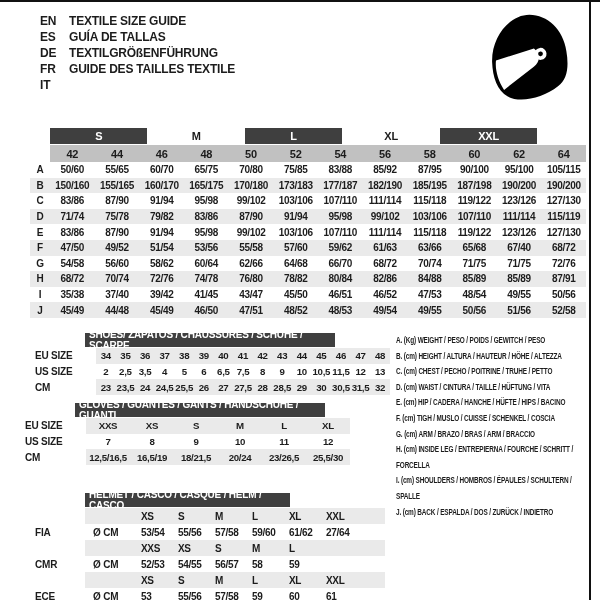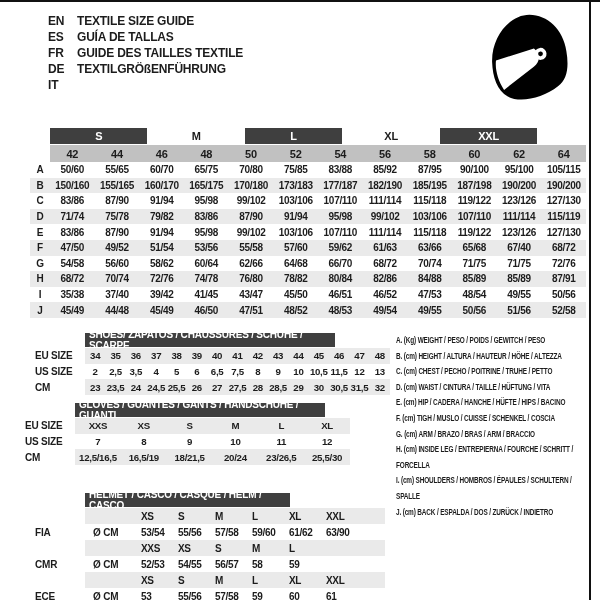--- a/index.html
+++ b/index.html
@@ -6,21 +6,21 @@
   body{
     width:600px;height:600px;position:relative;background:#fff;
     font-family:"Liberation Sans",sans-serif;color:#1c1c1c;
     letter-spacing:-0.2px;overflow:hidden;
   }
   .abs{position:absolute;}
   .topline{left:0;top:0;width:600px;height:2px;background:var(--border,#111);}
   .rightline{left:589px;top:0;width:2px;height:600px;background:var(--border,#111);}
 
   
-  .langs{left:48px;top:13px;font-size:12px;font-weight:700;}
+  .langs{left:40px;top:13px;font-size:12px;font-weight:700;}
   .langrow{display:flex;height:16px;align-items:center;}
   .langcode{width:29px;}
 
   .helmet-ico{left:488px;top:12px;}
 
   
   .sizetbl{left:30px;top:126px;width:556px;font-weight:700;font-size:10px;}
   .grouprow{display:flex;height:19px;}
   .gspacer{width:20px;flex:none;}
   .gcell{display:flex;align-items:center;justify-content:center;}
@@ -34,21 +34,21 @@
   .drow.stripe{background:var(--stripe,#eaeaea);}
   .dlabel{width:20px;flex:none;text-align:center;}
   .dcell{flex:1;text-align:center;letter-spacing:-0.3px;}
 
   
   .subtbl{font-weight:700;font-size:10px;}
   .trow{display:flex;height:15.8px;align-items:center;}
   .tlabel{width:55px;flex:none;padding-left:5px;box-sizing:border-box;}
   .tbar{background:var(--dark,#3f3f3f);color:#fff;height:14.5px;display:flex;
         align-items:center;padding-left:4px;box-sizing:border-box;}
-  .tvals{flex:1;display:flex;align-items:center;height:100%;}
+  .tvals{flex:1;display:flex;align-items:center;height:100%;margin-left:11px;}
   .tvals.shaded{background:var(--stripe,#eaeaea);}
   .tcell{flex:1;text-align:center;font-size:9.7px;letter-spacing:-0.3px;}
 
   .hrow{display:flex;height:16px;align-items:center;}
   .hlabel{width:55px;flex:none;padding-left:5px;box-sizing:border-box;}
   .hwrap{display:flex;width:300px;height:100%;align-items:center;}
   .hwrap.shaded{background:var(--stripe,#eaeaea);}
   .hunit{width:48px;flex:none;padding-left:8px;box-sizing:border-box;}
   .hcell{width:37px;flex:none;padding-left:8px;box-sizing:border-box;letter-spacing:-0.3px;}
 
@@ -65,26 +65,26 @@
 <div class="abs langs">
   <div class="langrow">
     <span class="langcode">EN</span>
     <span class="langtext">TEXTILE SIZE GUIDE</span>
   </div>
   <div class="langrow">
     <span class="langcode">ES</span>
     <span class="langtext">GUÍA DE TALLAS</span>
   </div>
   <div class="langrow">
+    <span class="langcode">DE</span>
+    <span class="langtext">TEXTILGRÖßENFÜHRUNG</span>
+  </div>
+  <div class="langrow">
     <span class="langcode">FR</span>
     <span class="langtext">GUIDE DES TAILLES TEXTILE</span>
-  </div>
-  <div class="langrow">
-    <span class="langcode">DE</span>
-    <span class="langtext">TEXTILGRÖßENFÜHRUNG</span>
   </div>
   <div class="langrow">
     <span class="langcode">IT</span>
   </div>
 </div>
 
 <div class="abs helmet-ico">
   <svg width="84" height="94" viewBox="0 0 84 94">
     <g transform="rotate(-6 42 47)">
       <path d="M46 3 C64 5 78 21 79 43 C80 59 77 71 67 77 C51 87 28 90 16 82 C6 75 3 61 4 46 C6 21 26 1 46 3 Z" fill="#000"></path>
@@ -407,21 +407,21 @@
     </div>
     <div class="hrow">
       <div class="hlabel">FIA</div>
       <div class="hwrap">
         <div class="hunit">Ø CM</div>
         <div class="hcell">53/54</div>
         <div class="hcell">55/56</div>
         <div class="hcell">57/58</div>
         <div class="hcell">59/60</div>
         <div class="hcell">61/62</div>
-        <div class="hcell">63/90</div>
+        <div class="hcell">27/64</div>
       </div>
     </div>
     <div class="hrow">
       <div class="hlabel"></div>
       <div class="hwrap shaded">
         <div class="hunit"></div>
         <div class="hcell">XXS</div>
         <div class="hcell">XS</div>
         <div class="hcell">S</div>
         <div class="hcell">M</div>

